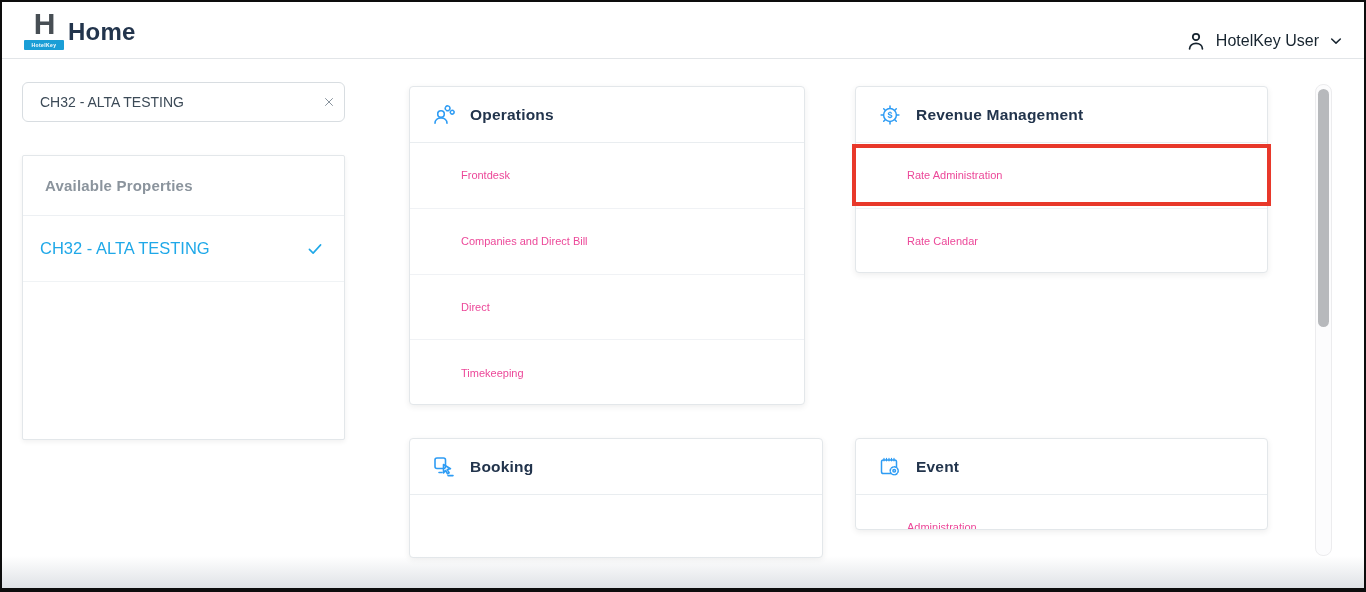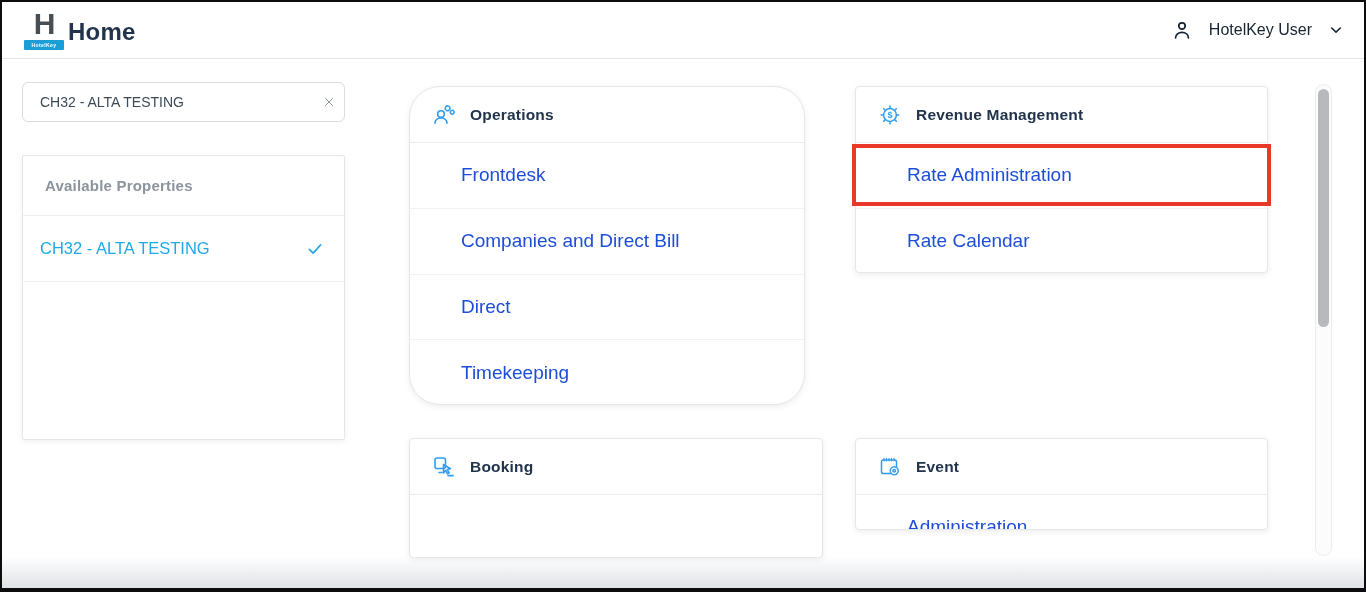--- a/index.html
+++ b/index.html
@@ -28,22 +28,22 @@
   }
   .logo-banner {
     display:block; background:#1a9ed6; color:#fff; font-size:5px; font-weight:700;
     letter-spacing:.4px; padding:2px 0 2px; border-radius:1px; margin-top:0px;
   }
   .page-title {
     position:absolute; left:66px; top:16px; font-size:24px; font-weight:700;
     color:#22344c; letter-spacing:.2px;
   }
   .user-menu {
-    position:absolute; right:20px; top:13px; display:flex; align-items:center;
-    gap:16px; cursor:pointer; height:30px;
+    position:absolute; right:20px; top:24px; display:flex; align-items:center;
+    gap:9px; cursor:pointer; height:30px;
   }
   .user-name { font-size:16px; color:#17242f; font-weight:500; }
   
   .property-search {
     position:absolute; left:20px; top:80px; width:323px; height:40px;
     border:1px solid #d8dde1; border-radius:6px; background:#fff;
     display:flex; align-items:center;
   }
   .property-search input {
     flex:1; border:none; outline:none; font-size:14px; color:#3c4a57;
@@ -76,25 +76,25 @@
     position:absolute; background:#fff; border:1px solid #e3e7ea; border-radius:4px;
     box-shadow:0 2px 6px rgba(0,0,0,.07); overflow:hidden; z-index:1;
   }
   .card-header {
     height:56px; display:flex; align-items:center; padding:0 22px; gap:14px;
     border-bottom:1px solid #e9edf0;
   }
   .card-title { font-size:15.5px; font-weight:700; color:#22344c; letter-spacing:.2px; }
   .card-item {
     display:flex; align-items:center; padding-left:51px;
-    font-size:19px; color:#1d4ed8; cursor:pointer;
+    font-size:11px; color:#ec4899; cursor:pointer;
     border-bottom:1px solid #f0f2f5;
   }
   .card-item:last-child { border-bottom:none; }
-  .card-operations { left:407px; top:84px; width:396px; height:319px;border-radius:31px; }
+  .card-operations { left:407px; top:84px; width:396px; height:319px; }
   .card-operations .card-item { height:65.75px; }
   .card-revenue { left:853px; top:84px; width:413px; height:187px; }
   .card-revenue .card-item { height:65.5px; }
   .card-booking { left:407px; top:436px; width:414px; height:120px; }
   .card-booking .card-item { height:64px; }
   .card-event { left:853px; top:436px; width:413px; height:92px; }
   .card-event .card-item { height:64px; }
   
   .annotation-box {
     position:absolute; left:850px; top:142px; width:419px; height:62px;

